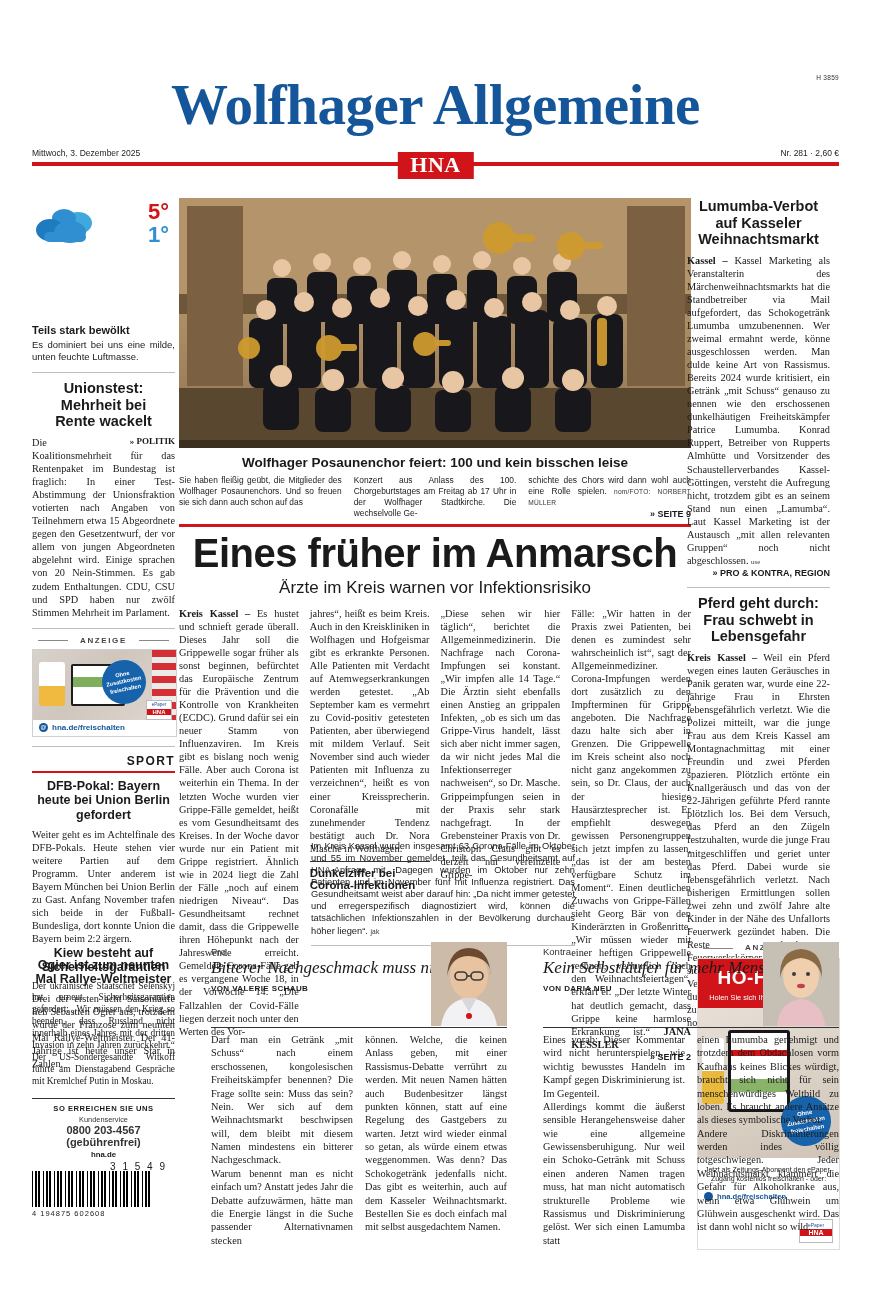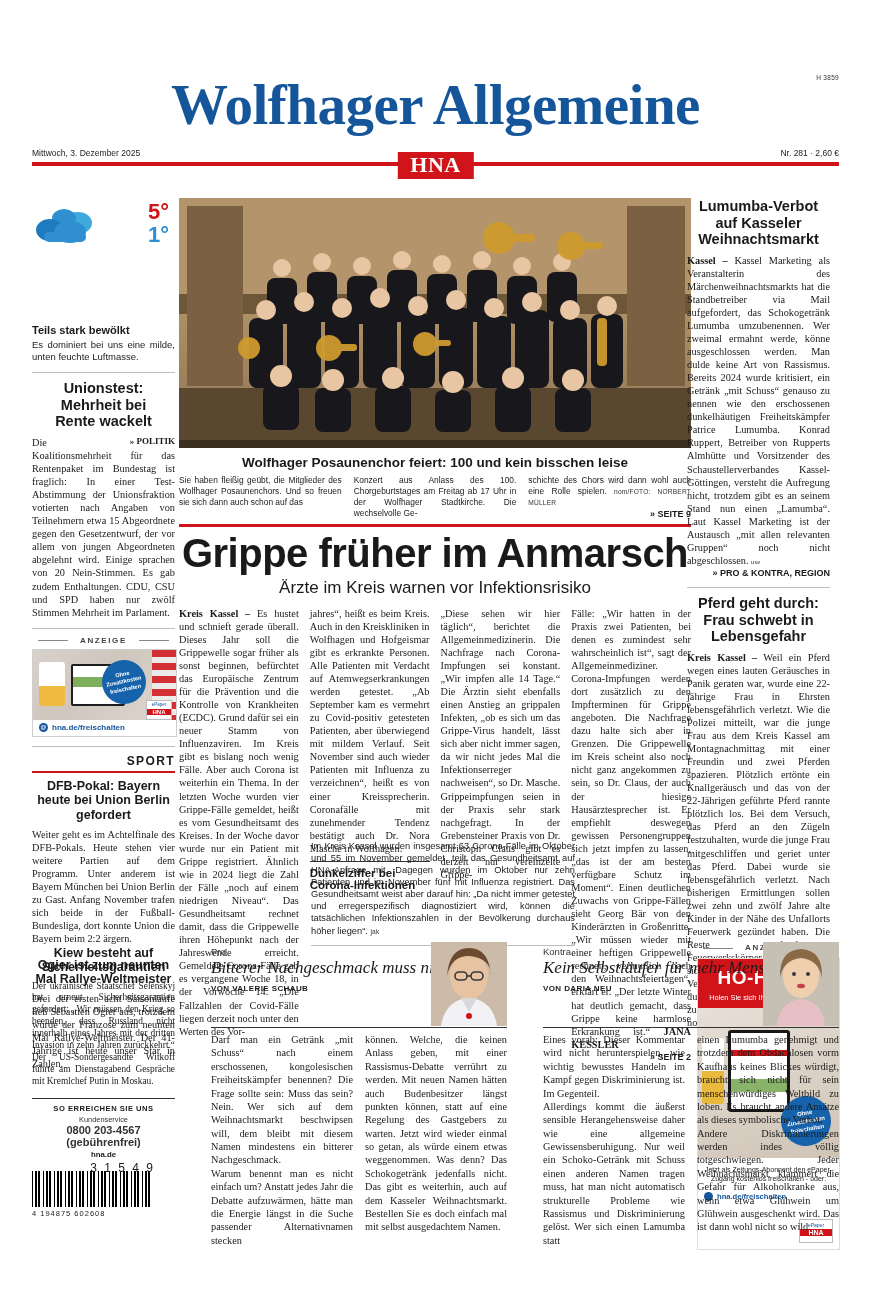--- a/index.html
+++ b/index.html
@@ -146,21 +146,21 @@
   .contact .t1{font-size:7.6px;font-weight:bold;letter-spacing:.5px;}
   .contact .t2{font-size:7.4px;margin-top:2px;color:#333;}
   .contact .t3{font-size:11px;color:#333;font-weight:bold;}
   .contact .t4{font-size:7.8px;font-weight:bold;margin-top:2px;}
 
   
   .barcode{margin-top:12px;position:relative;height:52px;}
   .bc-bars{height:36px;width:120px;
     background:repeating-linear-gradient(90deg,#000 0 1px,#fff 1px 3px,#000 3px 5px,#fff 5px 6px,#000 6px 8px,#fff 8px 11px);}
   .bc-num{font-size:7.5px;letter-spacing:1px;margin-top:2px;}
-  .bc-top{position:absolute;right:20px;top:-10px;font-size:12px;letter-spacing:2px;}
+  .bc-top{position:absolute;right:8px;top:-10px;font-size:10px;letter-spacing:2px;}
 
   
   .ad2{border:1px solid #ddd;margin-top:6px;background:#fff;position:relative;overflow:hidden;height:290px;}
   .ad2-top{background:#d1141a;color:#fff;text-align:center;padding:8px 4px 6px;}
   .ad2-hoho{font-size:19px;font-weight:bold;letter-spacing:.5px;}
   .ad2-sub{font-size:7.4px;line-height:1.25;margin-top:4px;}
   .ad2-mid{position:relative;height:150px;background:linear-gradient(160deg,#e7dfd6,#cfc4b6);}
   .ad2-tablet{position:absolute;left:30px;top:22px;width:62px;height:82px;background:#17171a;border-radius:3px;}
   .ad2-tablet i{position:absolute;left:3px;top:3px;right:3px;bottom:3px;
     background:linear-gradient(180deg,#fff 0 22%,#d1141a 22% 30%,#fff 30% 60%,#8ab36a 60% 78%,#fff 78% 100%);display:block;}
@@ -338,21 +338,21 @@
       <div>Konzert aus Anlass des 100. Chorgeburtstages am Freitag ab 17 Uhr in der Wolfhager Stadtkirche. Die wechselvolle Ge-</div>
       <div>
         <span>schichte des Chors wird dann wohl auch eine Rolle spielen.</span>
         <span class="credit">nom/FOTO: NORBERT MÜLLER</span>
         <div class="ref-line">» SEITE 9</div>
       </div>
     </div>
 
     <div class="hr-red" style="margin-top:3px"></div>
 
-    <div class="lead-title">Grippe früher im Anmarsch</div>
+    <div class="lead-title">Eines früher im Anmarsch</div>
     <div class="lead-sub">Ärzte im Kreis warnen vor Infektionsrisiko</div>
 
     <div class="art-cols">
       <div class="c">
         <div class="body-serif"><b class="kicker">Kreis Kassel –</b><span> Es hustet und schnieft gerade überall. Dieses Jahr soll die Grippewelle sogar früher als sonst beginnen, befürchtet das Europäische Zentrum für die Prävention und die Kontrolle von Krankheiten (ECDC). Grund dafür sei ein neuer Stamm von Influenzaviren. Im Kreis gibt es bislang noch wenig Fälle. Aber auch Corona ist weiterhin ein Thema.
 In der letzten Woche wurden vier Grippe-Fälle gemeldet, heißt es vom Gesundheitsamt des Kreises. In der Woche davor wurde nur ein Patient mit Grippe registriert.
 Ähnlich wie in 2024 liegt die Zahl der Fälle „noch auf einem niedrigen Niveau“. Das Gesundheitsamt rechnet damit, dass die Grippewelle ihren Höhepunkt nach der Jahreswende erreicht.
 Gemeldete Corona-Fälle gab es vergangene Woche 18, in der Vorwoche 14. „Die Fallzahlen der Covid-Fälle liegen derzeit noch unter den Werten des Vor-</span></div>
       </div>
       <div class="c">

